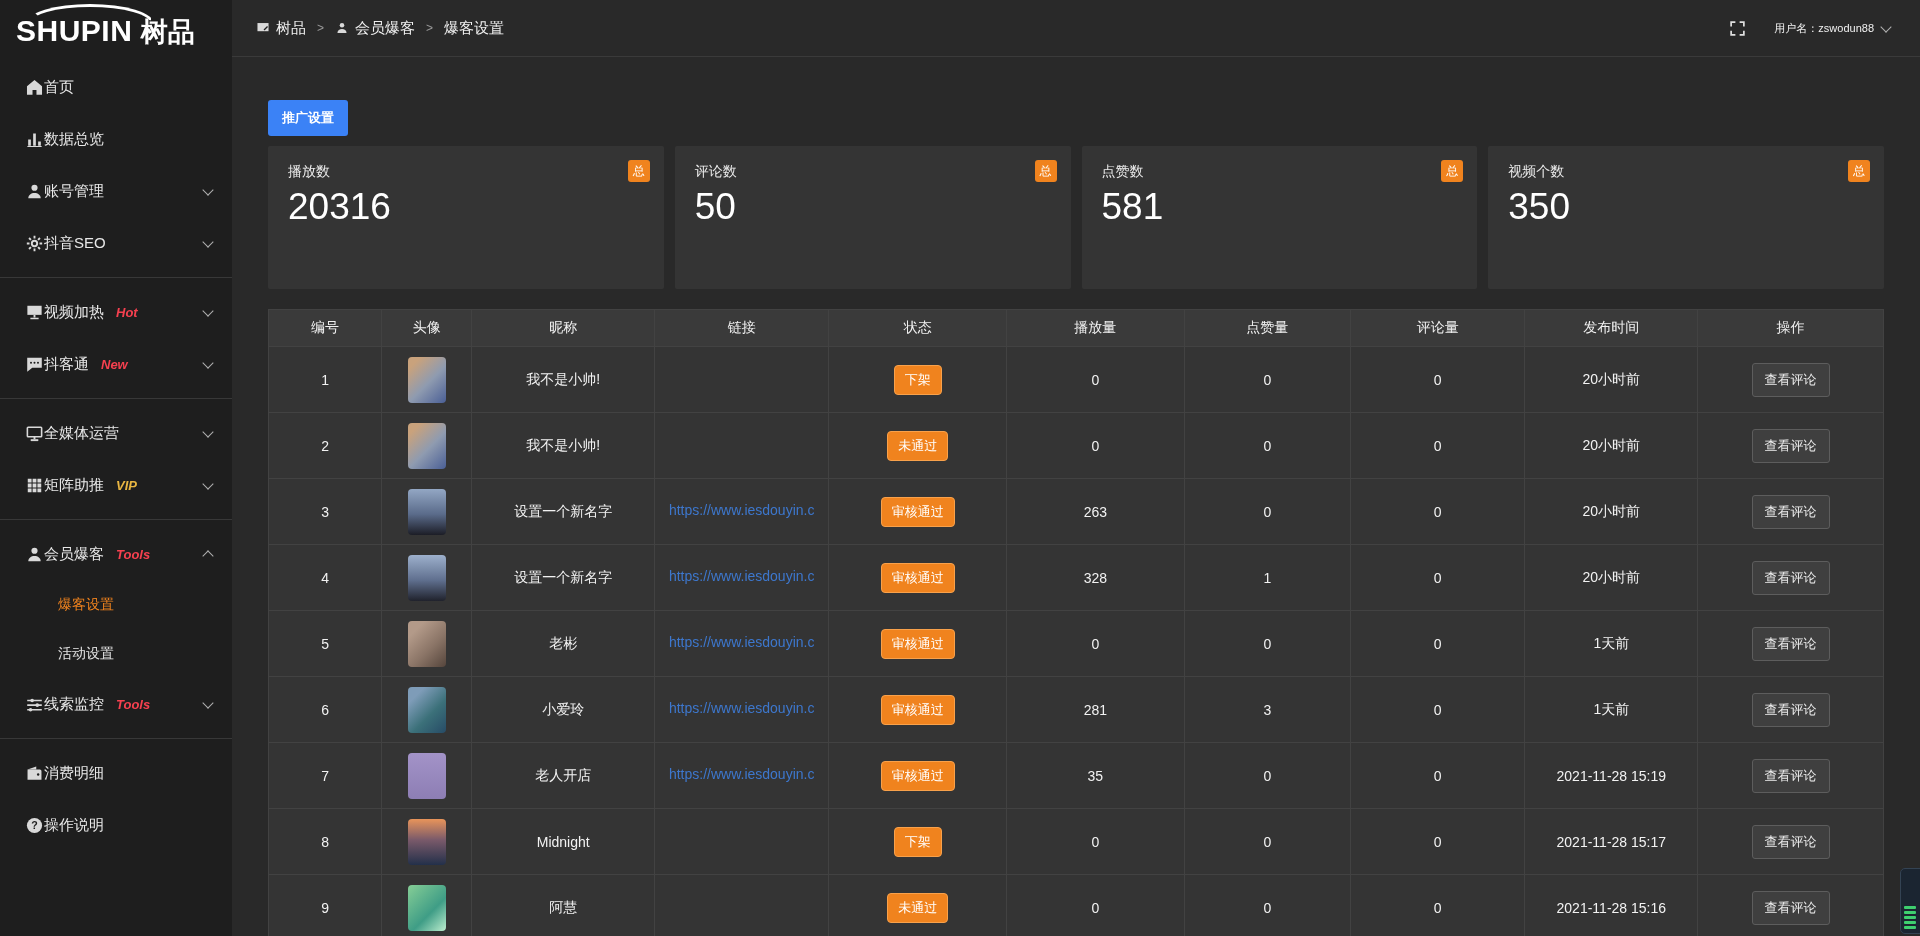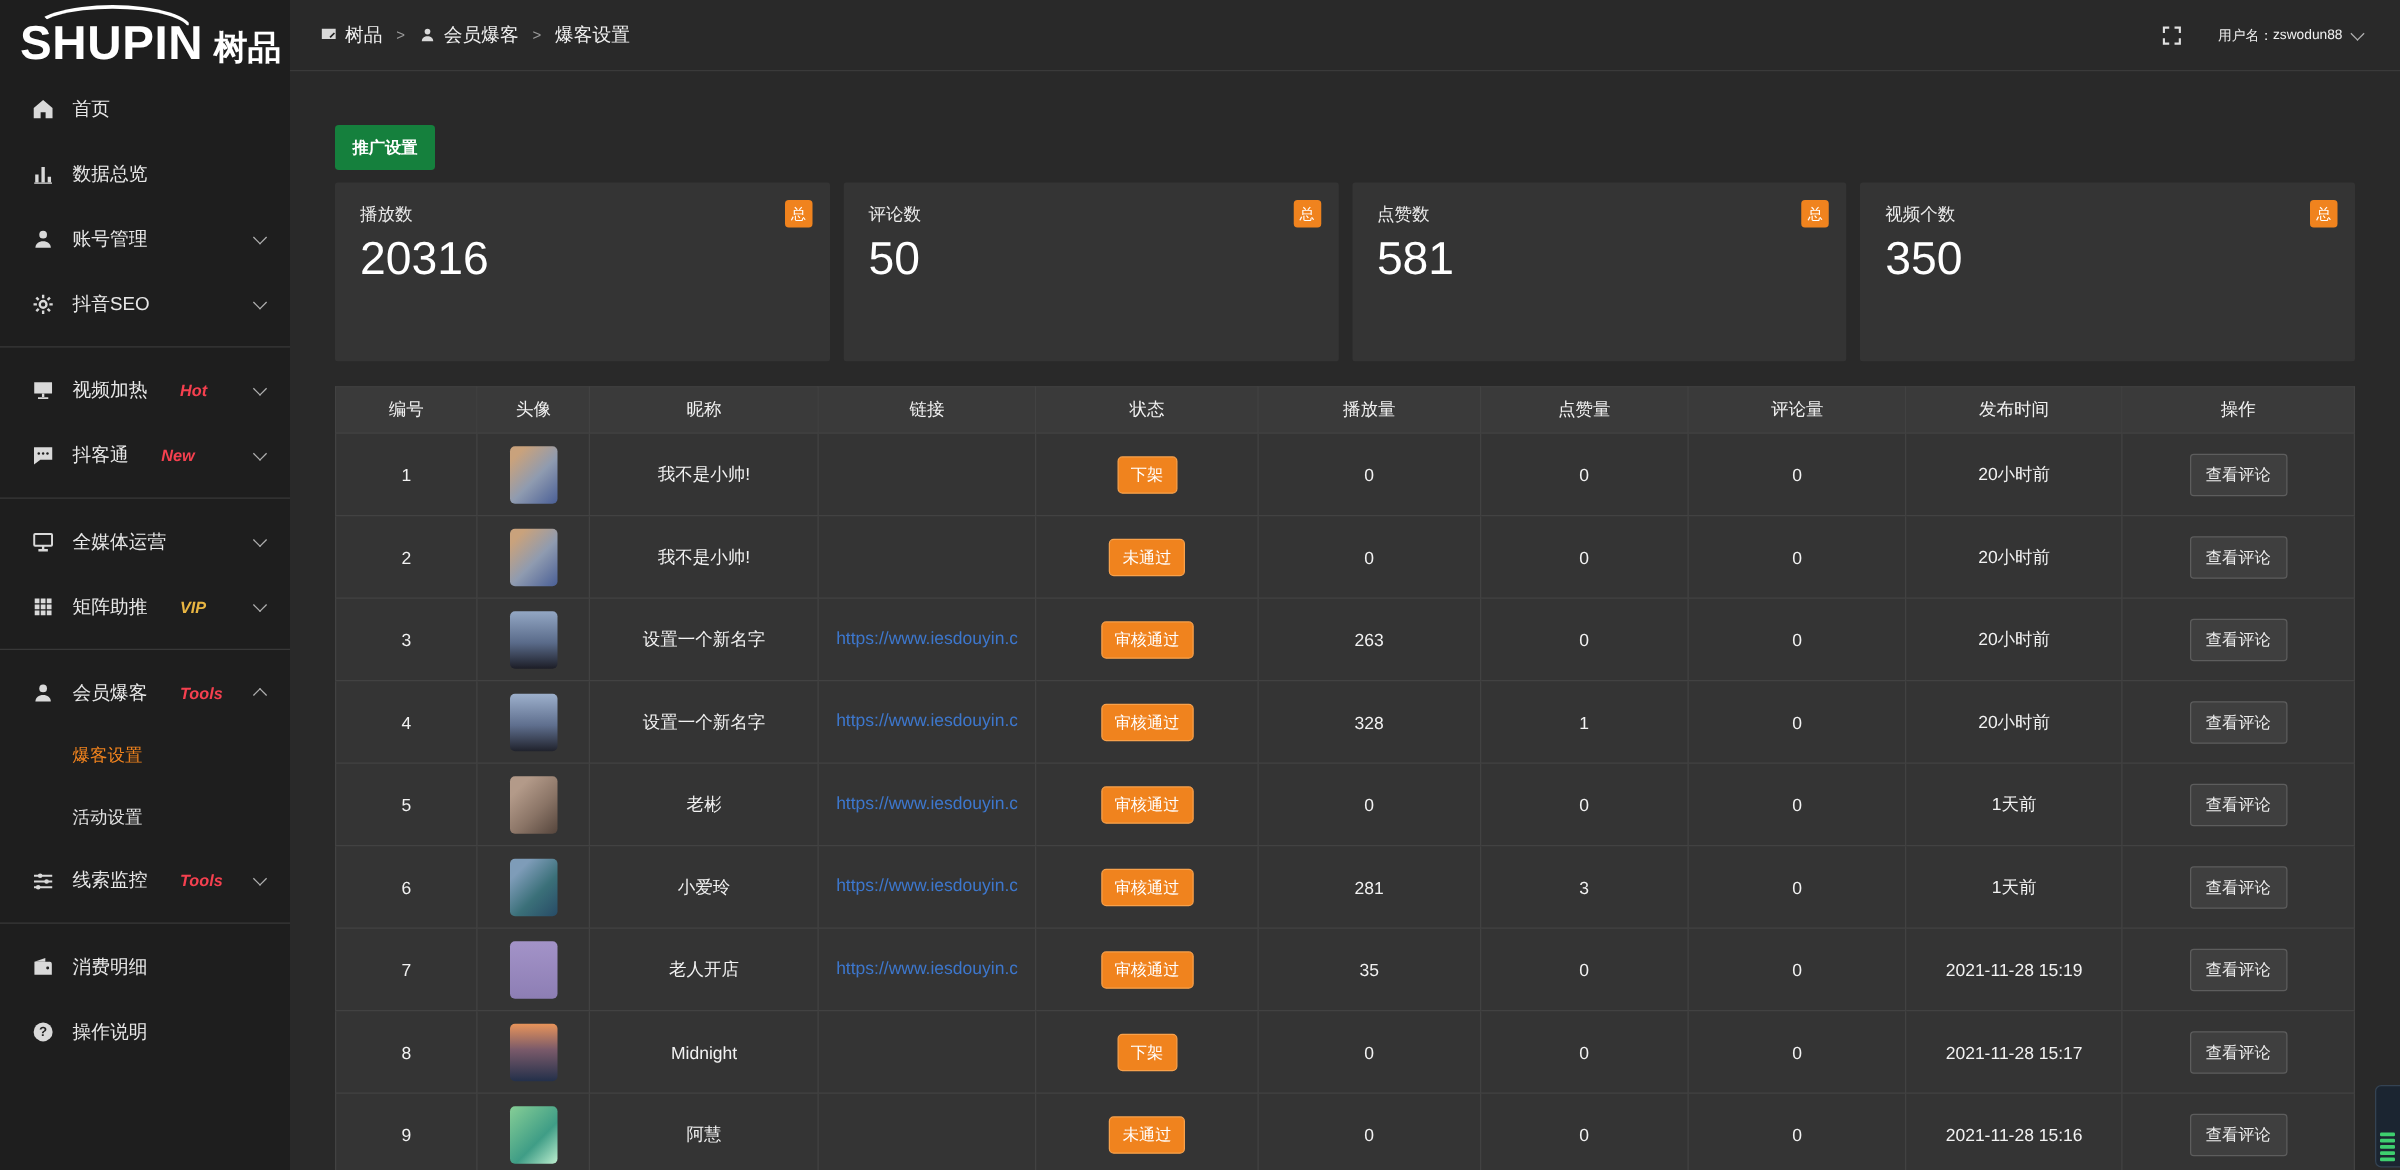--- a/index.html
+++ b/index.html
@@ -9,24 +9,24 @@
     background:#292929; color:#f0f0f0;
     font-family:"Liberation Sans", sans-serif;
     display:flex;
   }
   
   .sidebar { width:232px; flex:none; background:#1e1e1e; height:100%; }
   .logo { height:57px; padding:14px 0 0 16px; position:relative; white-space:nowrap; }
   .logo-arc { position:absolute; left:26px; top:4px; width:128px; height:20px;
     border:3px solid transparent; border-top:3px solid #ffffff;
     border-radius:50% 50% 0 0 / 100% 100% 0 0; }
-  .logo-en { font-size:38px; font-weight:bold; letter-spacing:.5px; color:#fff; }
+  .logo-en { font-size:30px; font-weight:bold; letter-spacing:.5px; color:#fff; }
   .logo-cn { font-size:27px; font-weight:bold; color:#fff; margin-left:4px; }
   .sb-nav { padding-top:4px; }
-  .sb-item { height:52px; display:flex; align-items:center; gap:14px;
+  .sb-item { height:52px; display:flex; align-items:center; gap:0;
     padding:0 20px 0 24px; font-size:15px; color:#e8e8e8; cursor:pointer; }
   .sb-icon { width:20px; height:20px; flex:none; display:flex; align-items:center; justify-content:center; }
   .sb-icon svg { width:19px; height:19px; display:block; }
   .sb-badge { font-style:italic; font-weight:bold; font-size:13px; margin-left:12px; }
   .chev { width:8px; height:8px; border-right:1.7px solid #b0b0b0; border-bottom:1.7px solid #b0b0b0;
     transform:rotate(45deg); margin-left:auto; margin-top:-3px; flex:none; }
   .chev.up { transform:rotate(-135deg); margin-top:4px; }
   .sb-divider { height:1px; background:#383838; margin:8px 0; }
   .sb-sub { height:49px; display:flex; align-items:center; padding-left:58px;
     font-size:14px; color:#e2e2e2; cursor:pointer; }
@@ -39,21 +39,21 @@
   .bc-item { display:flex; align-items:center; gap:6px; cursor:pointer; }
   .bc-icon svg { width:14px; height:14px; display:block; }
   .bc-sep { color:#9a9a9a; font-size:12px; margin:0 11px; }
   .topbar-right { margin-left:auto; display:flex; align-items:center; gap:28px; }
   .fs-btn { cursor:pointer; display:flex; }
   .fs-btn svg { width:17px; height:17px; }
   .user-box { display:flex; align-items:center; font-size:11px; cursor:pointer; }
   .user-box .chev { margin-left:8px; }
   
   .content { flex:1; padding:0 36px; overflow:hidden; }
-  .promo-btn { margin-top:43px; background:#15803d; color:#fff; border:none;
+  .promo-btn { margin-top:43px; background:#3b82f6; color:#fff; border:none;
     font-family:inherit; font-size:13px; font-weight:bold; padding:9px 14px;
     border-radius:3px; cursor:pointer; }
   .cards { display:flex; gap:11px; margin-top:10px; }
   .card { flex:1; background:#343434; height:143px; border-radius:2px;
     padding:17px 20px; position:relative; }
   .card-label { font-size:14px; color:#ebebeb; }
   .card-value { font-size:37px; color:#ffffff; margin-top:5px; }
   .card-badge { position:absolute; top:14px; right:14px; background:#f0831e;
     color:#fff; font-size:12px; padding:5px 5px; border-radius:3px; line-height:1; }
   

